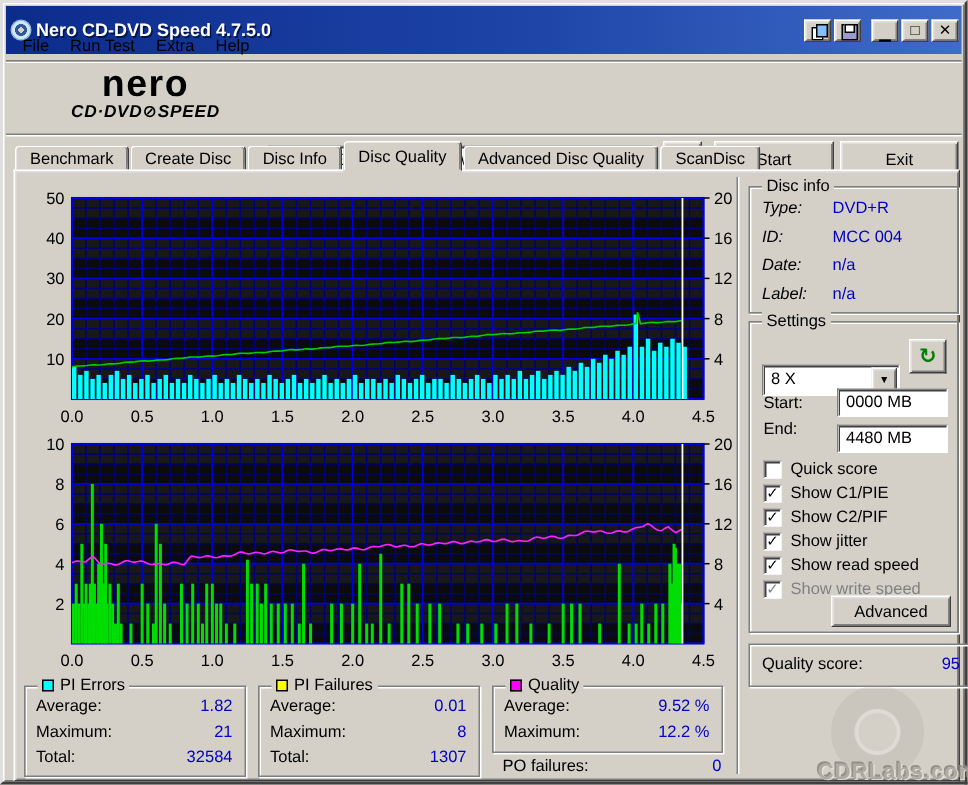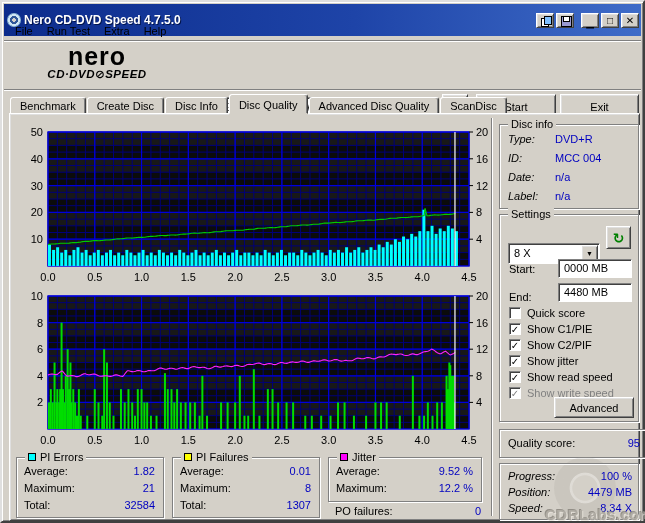--- a/index.html
+++ b/index.html
@@ -598,21 +598,21 @@
     <div class="group-title">Settings</div>
     <div id="speed-combo" class="sunken">
       <span class="value">8 X</span>
       <span class="combo-arrow raised">▼</span>
     </div>
     <div id="refresh-btn" class="raised">
         <span>↻</span>
       </div>
     <span style="position:absolute; left:9px; top:48px;">Start:</span>
     <div class="field sunken" style="left:58px; top:44px; width:74px;">0000 MB</div>
-    <span style="position:absolute; left:9px; top:76px;">End:</span>
+    <span style="position:absolute; left:9px; top:65px;">End:</span>
     <div class="field sunken" style="left:58px; top:68px; width:74px;">4480 MB</div>
 
     <div class="chk-row" style="top:92px;">
         <span class="chk-box"></span>
         <span class="chk-lbl">Quick score</span>
       </div>
     <div class="chk-row" style="top:108px;">
         <span class="chk-box">✓</span>
         <span class="chk-lbl">Show C1/PIE</span>
       </div>
@@ -635,34 +635,20 @@
 
     <div id="advanced-btn" class="raised push-btn">Advanced</div>
   </div>
 
   <div class="group" style="left:497px; top:427px; width:152px; height:29px;">
     <span style="position:absolute; left:8px; top:7px;">Quality score:</span>
     <span class="blue" style="position:absolute; right:10px; top:7px;">95</span>
   </div>
 
   <div id="disc-watermark"></div>
-  <div class="group" style="left:497px; top:461px; width:140px; height:57px; background:transparent;">
-    <div class="info-row" style="top:6px;">
-        <span class="lbl">Progress:</span>
-        <span class="blue">100 %</span>
-      </div>
-    <div class="info-row" style="top:22px;">
-        <span class="lbl">Position:</span>
-        <span class="blue">4479 MB</span>
-      </div>
-    <div class="info-row" style="top:38px;">
-        <span class="lbl">Speed:</span>
-        <span class="blue">8.34 X</span>
-      </div>
-  </div>
 
   <div class="group" style="left:14px; top:455px; width:148px; height:61px;">
     <div class="group-title">
       <span class="swatch" id="sw-pie" style="background: rgb(0, 255, 255);"></span>
       <span>PI Errors</span>
     </div>
     <div class="stat-row" style="top:7px;">
         <span>Average:</span>
         <span class="blue">1.82</span>
       </div>
@@ -691,21 +677,21 @@
       </div>
     <div class="stat-row" style="top:41px;">
         <span>Total:</span>
         <span class="blue">1307</span>
       </div>
   </div>
 
   <div class="group" style="left:326px; top:455px; width:154px; height:45px;">
     <div class="group-title">
       <span class="swatch" id="sw-jit" style="background: rgb(255, 0, 255);"></span>
-      <span>Jitter</span>
+      <span>Quality</span>
     </div>
     <div class="stat-row" style="top:7px;">
         <span>Average:</span>
         <span class="blue">9.52 %</span>
       </div>
     <div class="stat-row" style="top:24px;">
         <span>Maximum:</span>
         <span class="blue">12.2 %</span>
       </div>
   </div>

